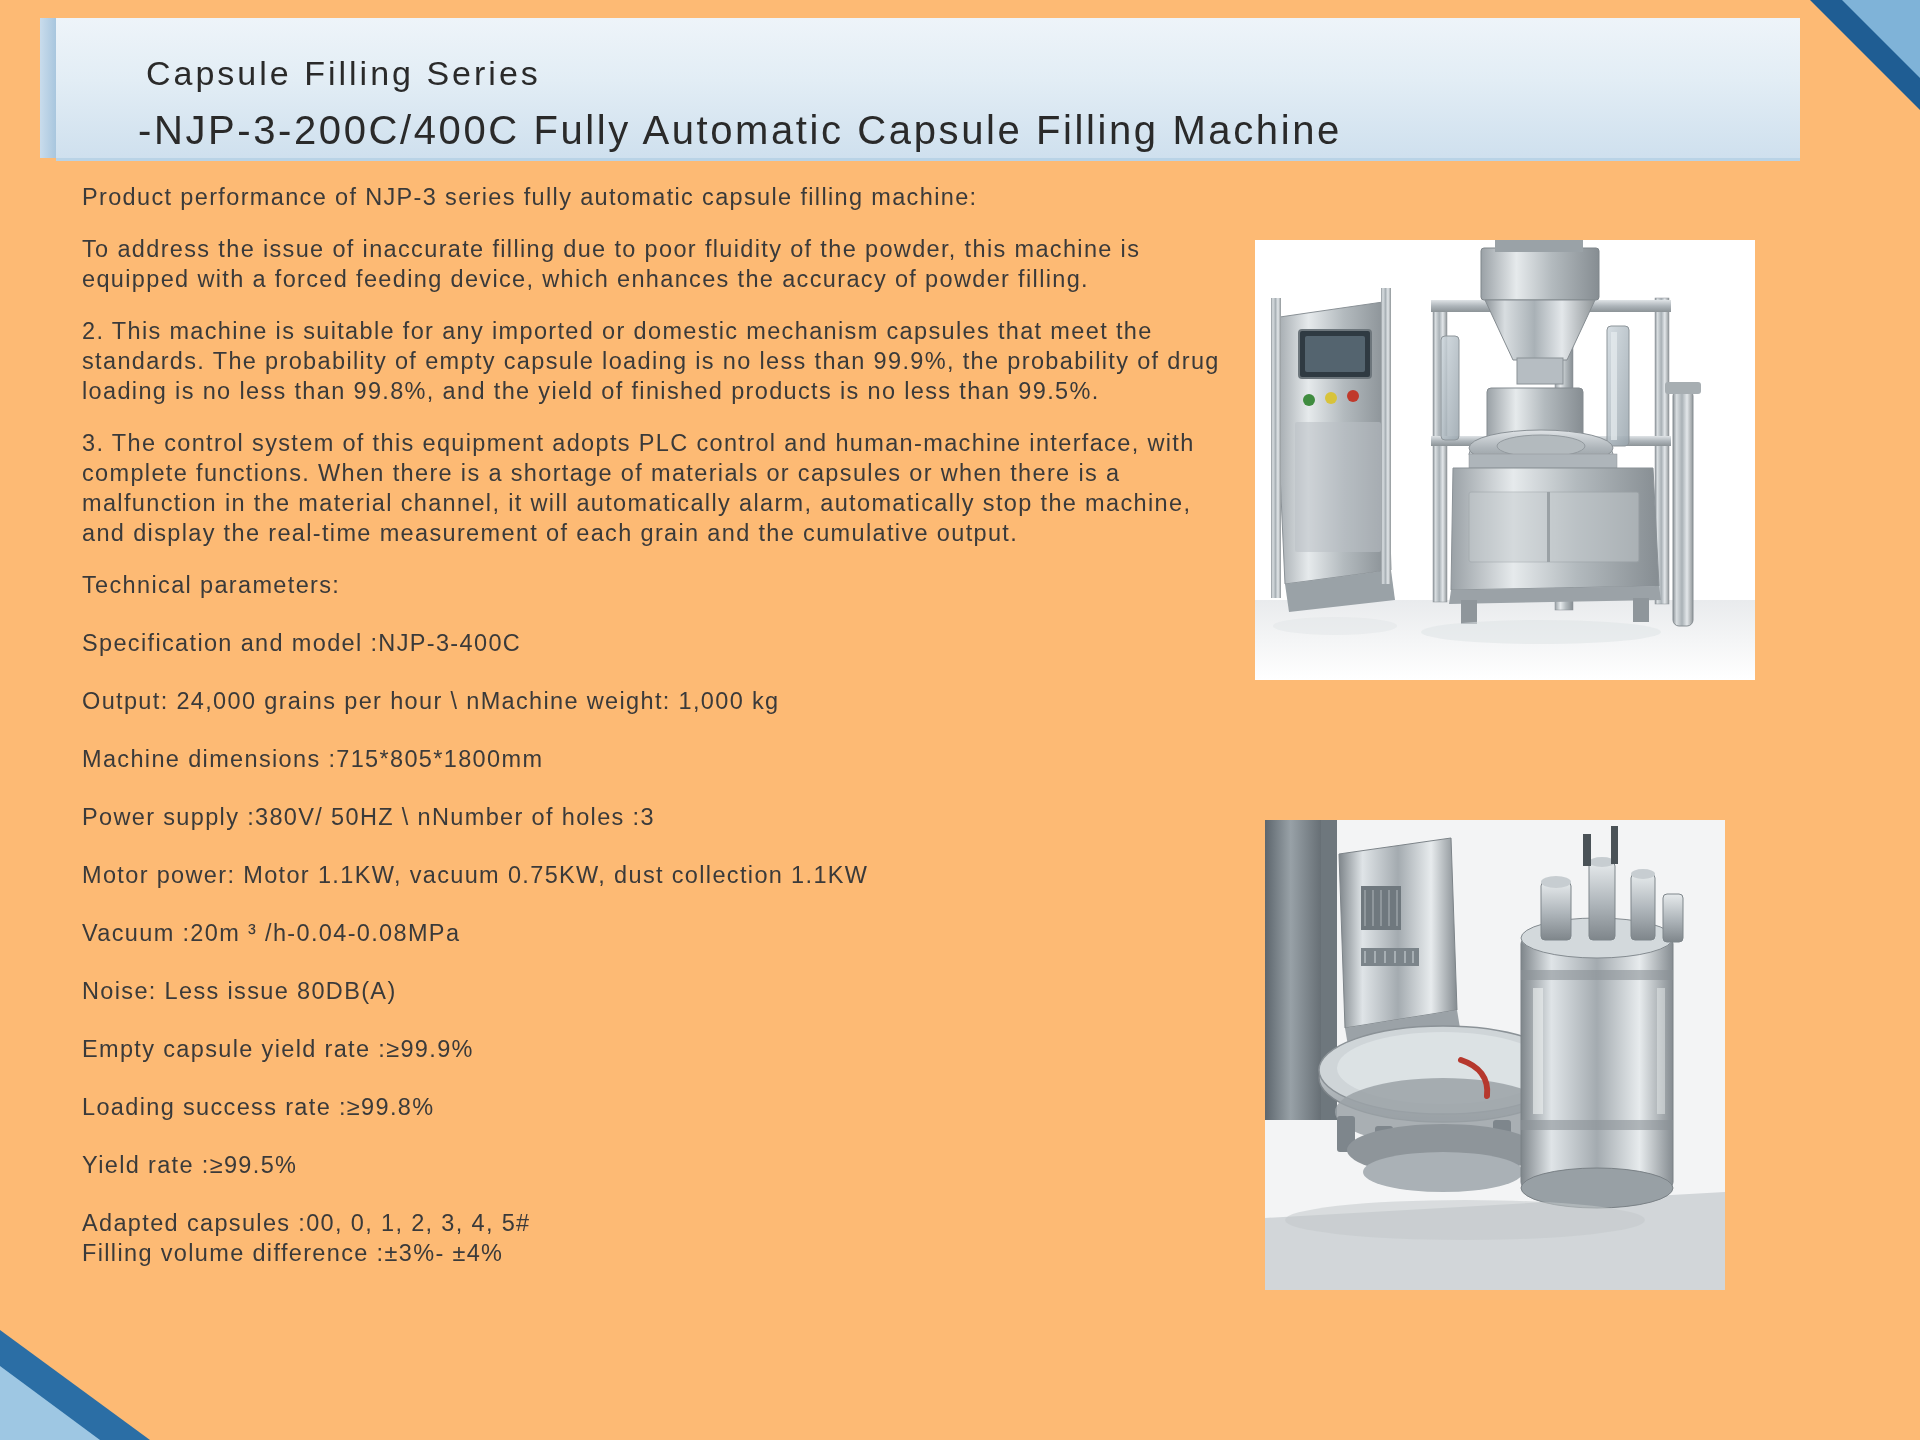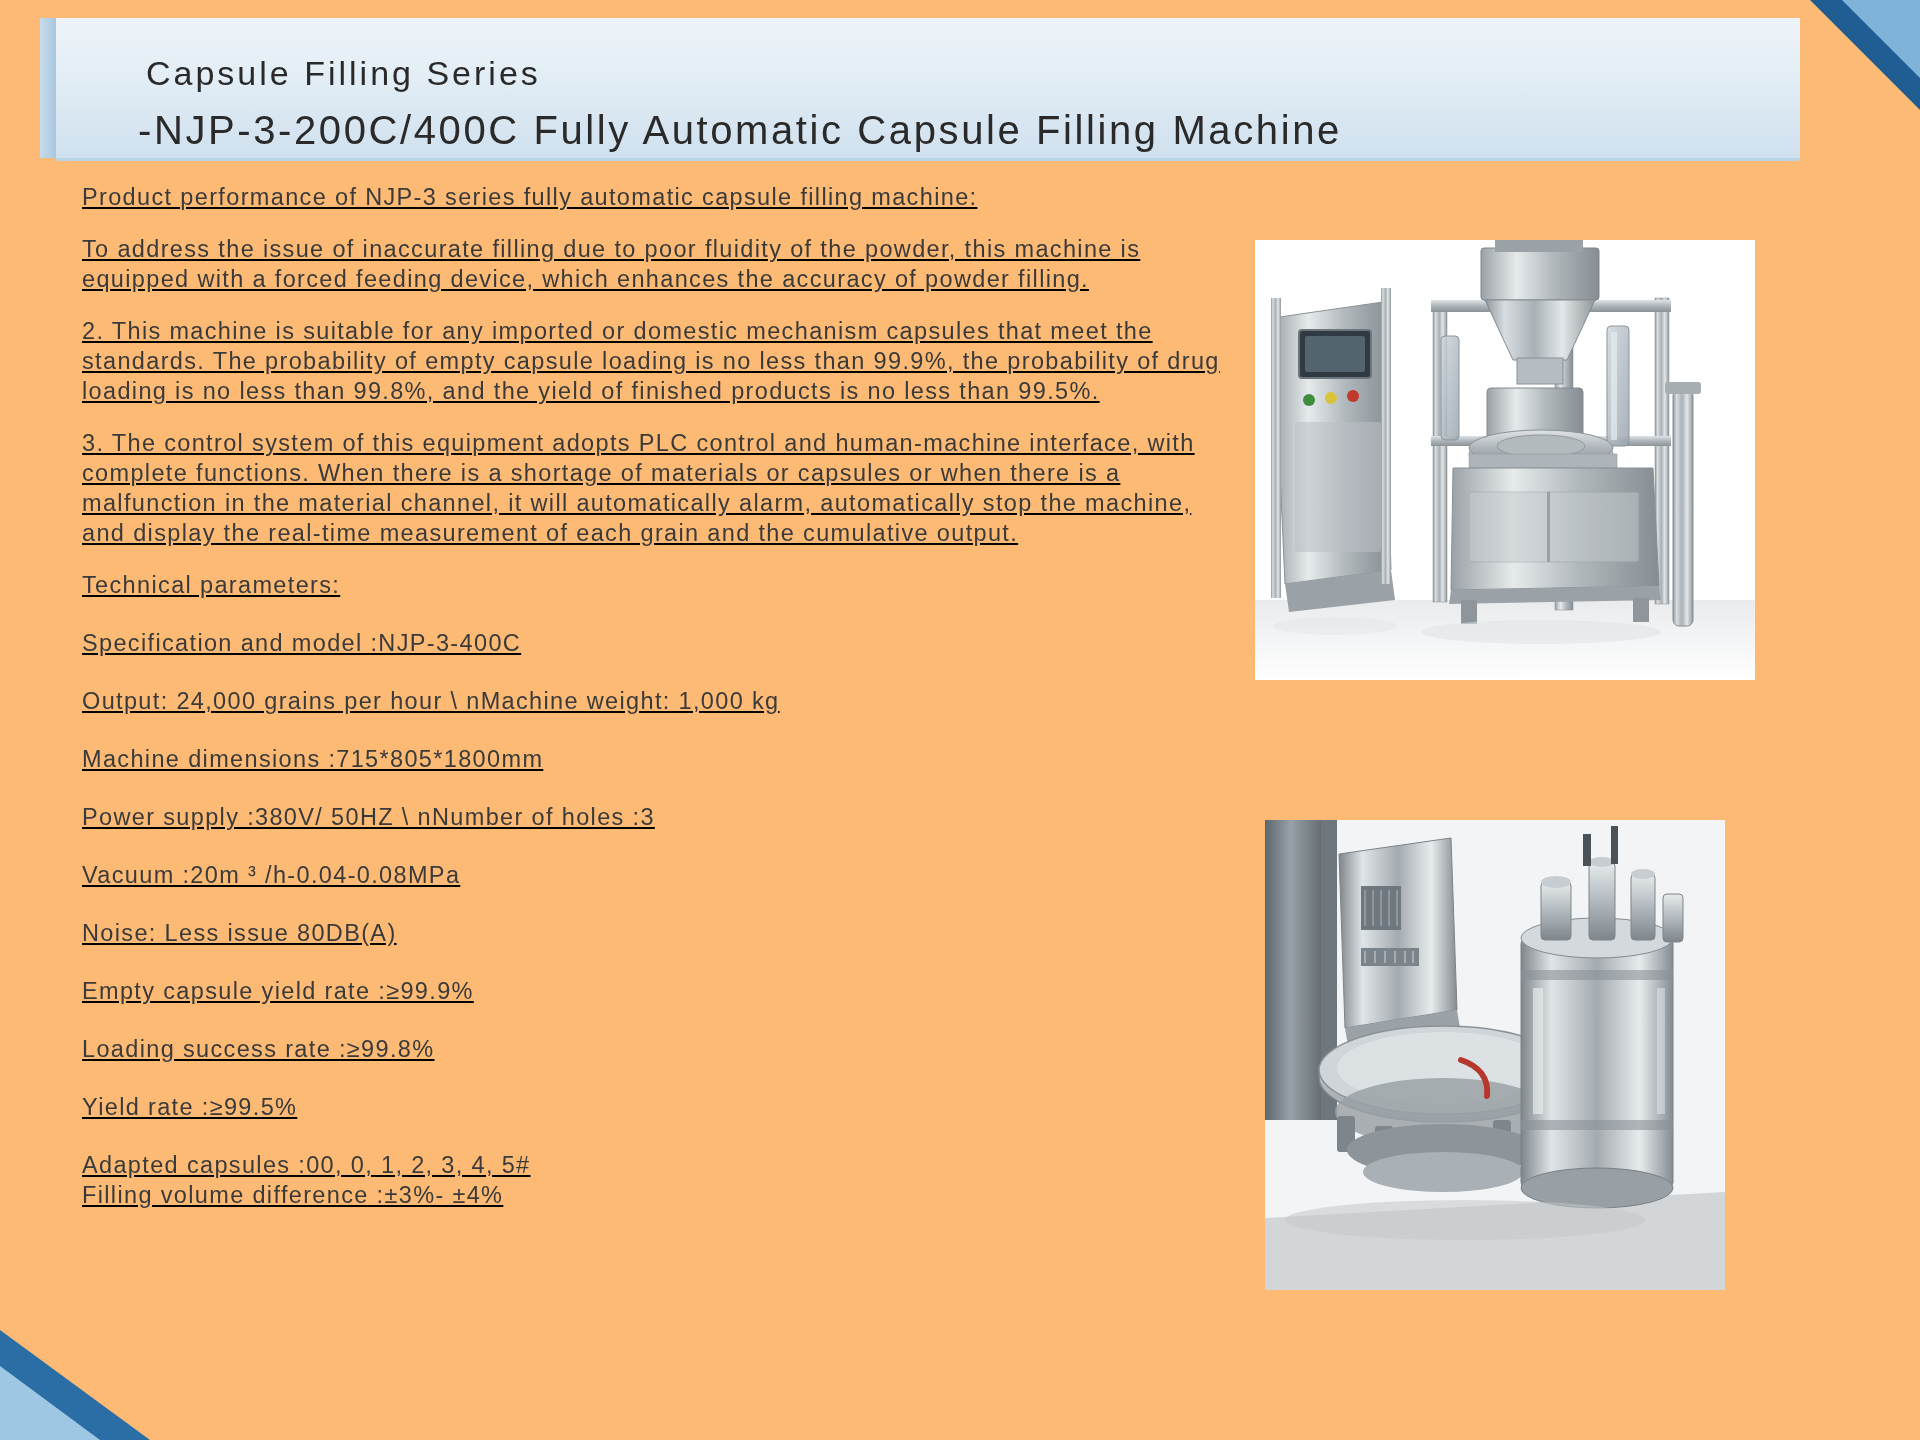--- a/index.html
+++ b/index.html
@@ -110,21 +110,20 @@
     border-bottom: 74px solid #9ec7e3;
     border-right: 100px solid transparent;
   }
 
   
   .body-col {
     position: absolute;
     left: 82px;
     top: 182px;
     width: 1155px;
-    text-decoration: underline;
   }
   .para {
     font-size: 23.5px;
     line-height: 30px;
     letter-spacing: 1.35px;
     color: #3a3a3a;
     margin: 0 0 22px 0;
     font-weight: 400;
   }
   .spec-line {
@@ -187,20 +186,21 @@
   <div class="body-col">
     <p class="para">Product performance of NJP-3 series fully automatic capsule filling machine:</p>
     <p class="para">To address the issue of inaccurate filling due to poor fluidity of the powder, this machine is equipped with a forced feeding device, which enhances the accuracy of powder filling.</p>
     <p class="para">2. This machine is suitable for any imported or domestic mechanism capsules that meet the standards. The probability of empty capsule loading is no less than 99.9%, the probability of drug loading is no less than 99.8%, and the yield of finished products is no less than 99.5%.</p>
     <p class="para">3. The control system of this equipment adopts PLC control and human-machine interface, with complete functions. When there is a shortage of materials or capsules or when there is a malfunction in the material channel, it will automatically alarm, automatically stop the machine, and display the real-time measurement of each grain and the cumulative output.</p>
     <p class="spec-line">Technical parameters:</p>
     <p class="spec-line">Specification and model :NJP-3-400C</p>
     <p class="spec-line">Output: 24,000 grains per hour \ nMachine weight: 1,000 kg</p>
     <p class="spec-line">Machine dimensions :715*805*1800mm</p>
     <p class="spec-line">Power supply :380V/ 50HZ \ nNumber of holes :3</p>
+    <p class="spec-line">Motor power: Motor 1.1KW, vacuum 0.75KW, dust collection 1.1KW</p>
     <p class="spec-line">Vacuum :20m ³ /h-0.04-0.08MPa</p>
     <p class="spec-line">Noise: Less issue 80DB(A)</p>
     <p class="spec-line">Empty capsule yield rate :≥99.9%</p>
     <p class="spec-line">Loading success rate :≥99.8%</p>
     <p class="spec-line">Yield rate :≥99.5%</p>
     <p class="spec-line last-pair">Adapted capsules :00, 0, 1, 2, 3, 4, 5#</p>
     <p class="spec-tail">Filling volume difference :±3%- ±4%</p>
   </div>
 
   <div class="photo photo-top">

